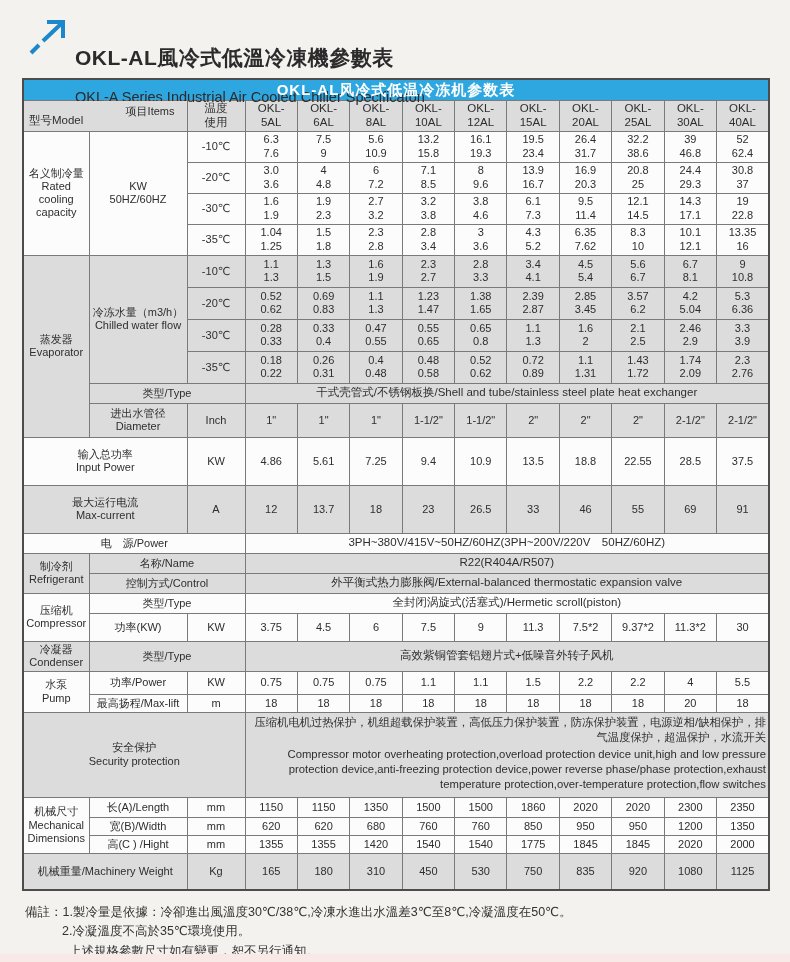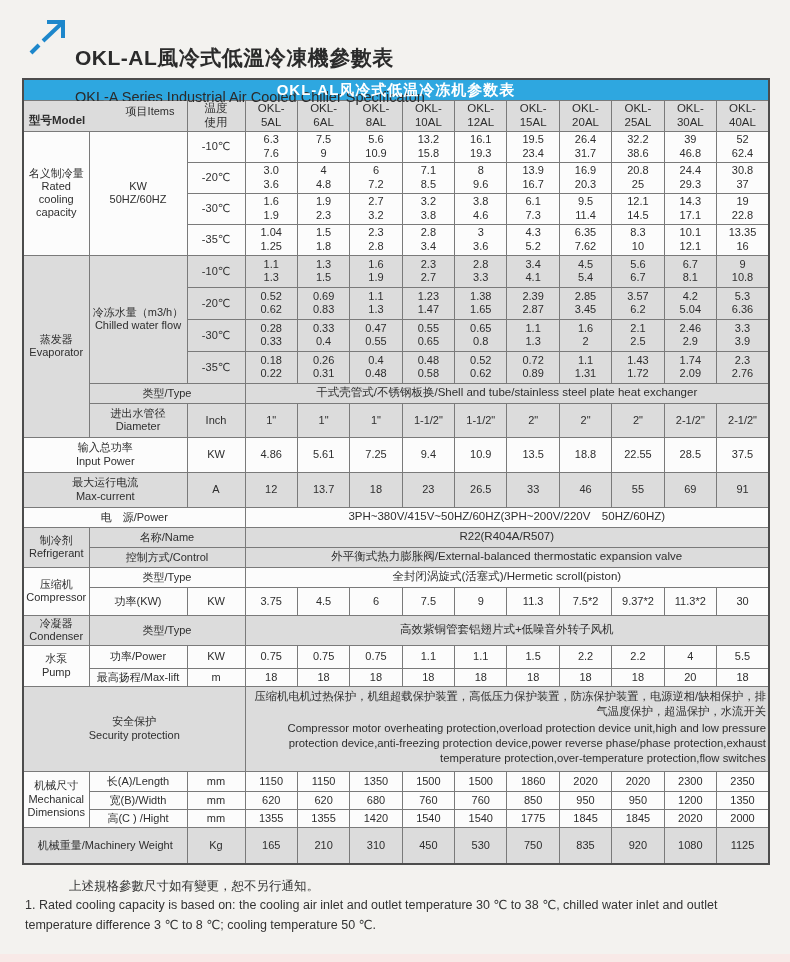--- a/index.html
+++ b/index.html
@@ -39,25 +39,25 @@
   td.big{font-size:11.5px;}
   td.left{text-align:left;padding:4px 6px;}
   td.sec p{margin:0 0 2px 0;line-height:1.32;font-size:11.3px;text-align:right;}
   
   td.diag{
     position:relative;padding:0;
     background-image:linear-gradient(to bottom right,
       rgba(0,0,0,0) calc(50% - .7px), #7a7a7a calc(50% - .7px),
       #7a7a7a calc(50% + .7px), rgba(0,0,0,0) calc(50% + .7px));
   }
-  td.diag .dm{position:absolute;left:5px;bottom:3px;font-size:11.5px;font-weight:bold;}
+  td.diag .dm{position:absolute;left:5px;bottom:3px;font-size:11.5px;}
   td.diag .di{position:absolute;right:12px;top:4px;font-size:11px;}
   
   .rh22{height:20px}.rh30{height:30px}.rh31{height:31px}.rh32{height:32px}
-  .rh34{height:34px}.rh38{height:35px}.rh20{height:20px}.rh19{height:20px}
+  .rh34{height:34px}.rh38{height:48px}.rh20{height:20px}.rh19{height:20px}
   .rh28{height:28px}.rh17{height:23px}.rh18{height:18px}.rh85{height:85px}
   .rh29{height:37px}
   
   .notes{margin:12px 0 0 25px;width:745px;font-size:12.5px;line-height:1.55;color:#333;}
   .notes .ind1{padding-left:37px;}
   .notes .ind2{padding-left:44px;}
   .strip{position:absolute;left:0;bottom:0;width:790px;height:8px;background:#f8e9e7;}
 </style>
 </head>
 <body>
@@ -489,31 +489,33 @@
         <td class="c ">1845</td>
         <td class="c ">1845</td>
         <td class="c ">2020</td>
         <td class="c ">2000</td>
       </tr>
 
   <tr class="g rh29">
     <td class="lbl" colspan="2">机械重量/Machinery Weight</td>
     <td>Kg</td>
   <td class="c ">165</td>
-        <td class="c ">210</td>
+        <td class="c ">180</td>
         <td class="c ">310</td>
         <td class="c ">450</td>
         <td class="c ">530</td>
         <td class="c ">750</td>
         <td class="c ">835</td>
         <td class="c ">920</td>
         <td class="c ">1080</td>
         <td class="c ">1125</td>
       </tr>
   </tbody>
 </table>
 
 <div class="notes">
+  <div>備註：1.製冷量是依據：冷卻進出風溫度30℃/38℃,冷凍水進出水溫差3℃至8℃,冷凝溫度在50℃。</div>
+  <div class="ind1">2.冷凝溫度不高於35℃環境使用。</div>
   <div class="ind2">上述規格參數尺寸如有變更，恕不另行通知。</div>
   <div>1. Rated cooling capacity is based on: the cooling air inlet and outlet temperature 30 ℃ to 38 ℃, chilled water inlet and outlet temperature difference 3 ℃ to 8 ℃; cooling temperature 50 ℃.</div>
 </div>
 
 <div class="strip"></div>
 
 </body></html>

